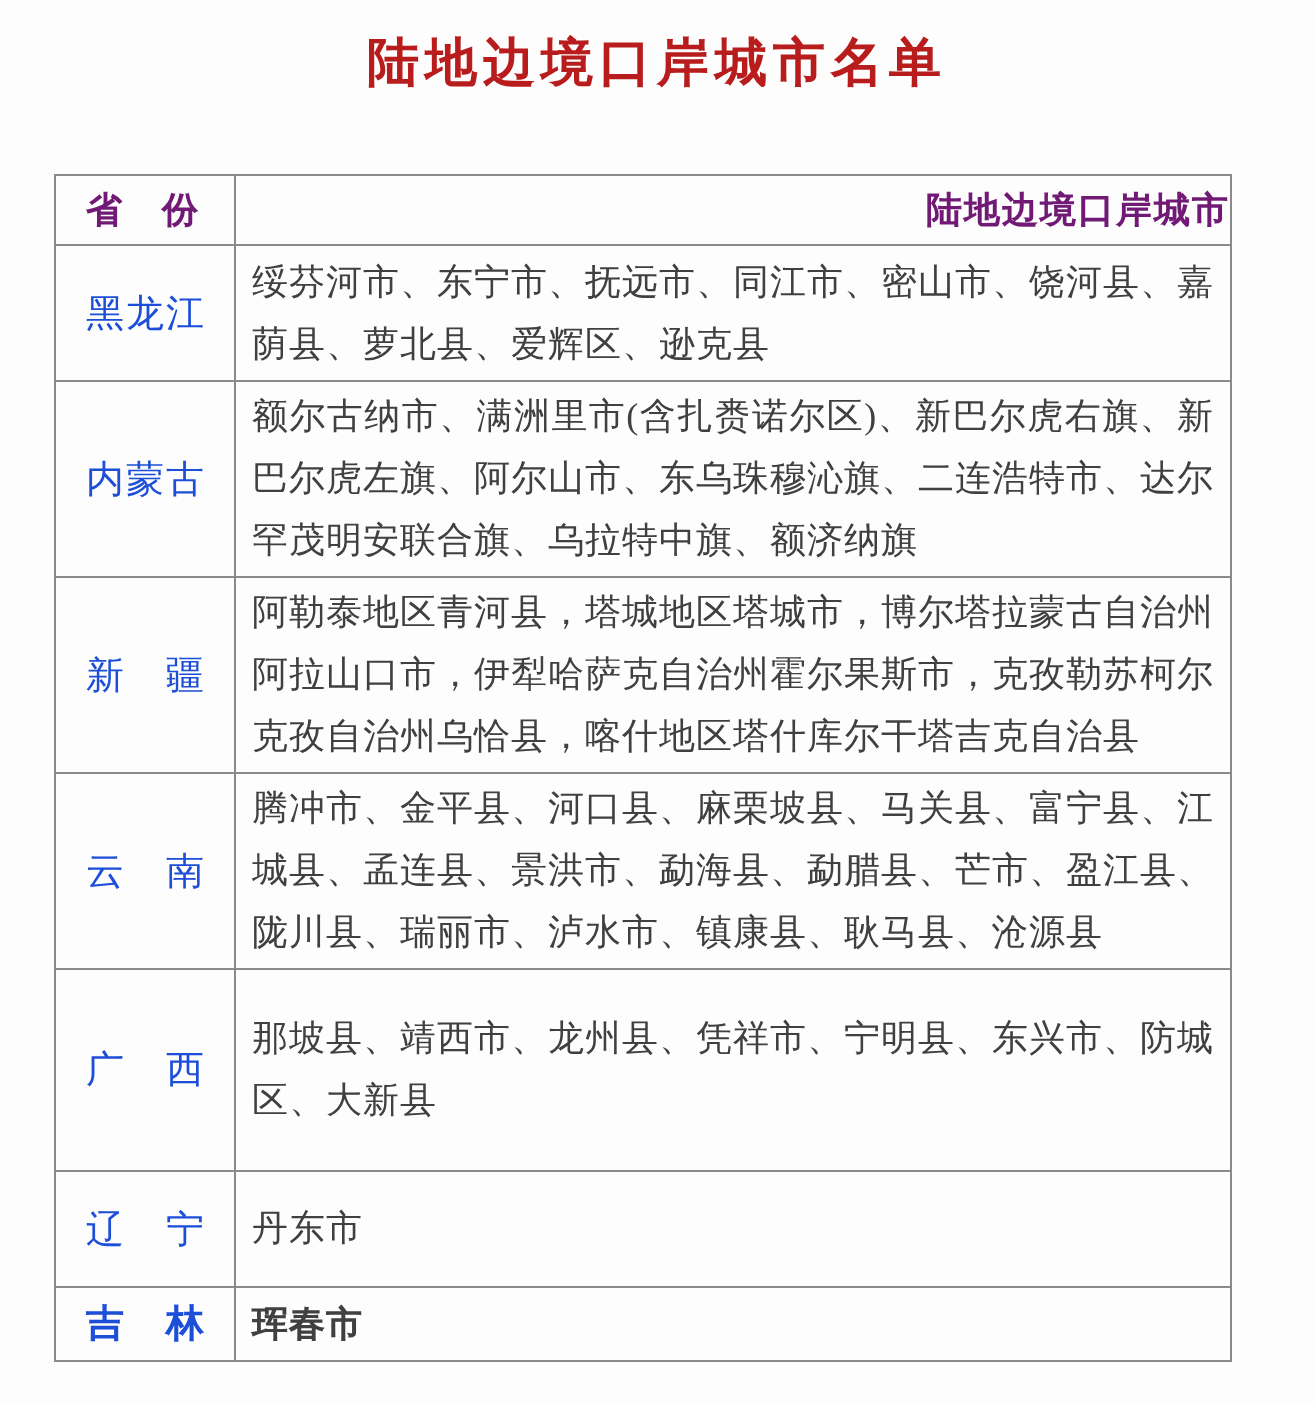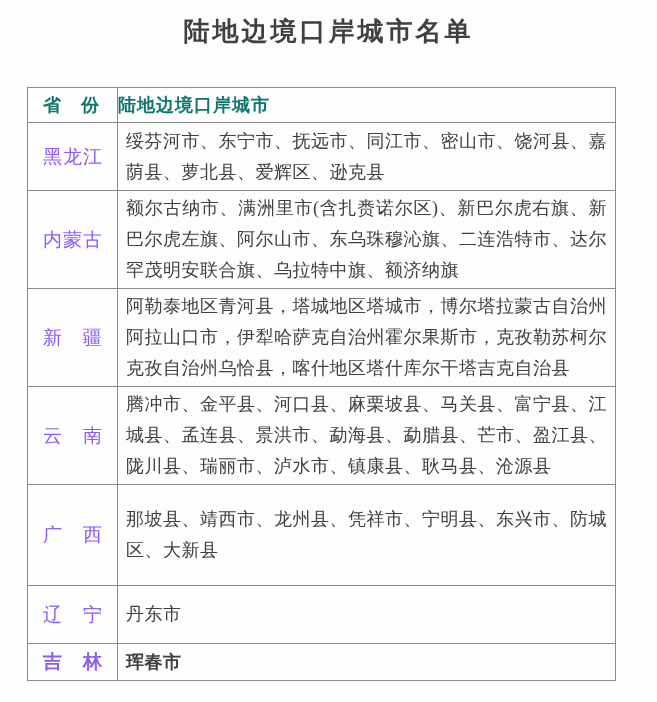--- a/index.html
+++ b/index.html
@@ -16,55 +16,55 @@
     width: 657px;
     height: 702px;
   }
   .title {
     margin-top: 15px;
     text-align: center;
     font-size: 26px;
     font-weight: bold;
     letter-spacing: 3px;
     line-height: 33px;
-    color: #404040;
+    color: #b91c1c;
     font-family: "Liberation Serif", serif;
   }
   table.border-table {
     margin-top: 39px;
     margin-left: 27px;
     width: 589px;
     border-collapse: collapse;
     table-layout: fixed;
   }
   .border-table col.col-province { width: 90px; }
   .border-table th,
   .border-table td {
     border: 1px solid #8a8a8a;
     vertical-align: middle;
   }
   .border-table thead tr { height: 35px; }
   .border-table th {
     font-family: "Liberation Sans", sans-serif;
     font-size: 18px;
     font-weight: bold;
-    color: #0f766e;
+    color: #701a75;
   }
   .border-table th.th-province {
     text-align: left;
     padding-left: 15px;
     letter-spacing: 1px;
   }
-  .border-table th.th-cities { text-align: left; letter-spacing: 1px; }
+  .border-table th.th-cities { text-align: right; letter-spacing: 1px; }
   .border-table td.province {
     padding-left: 15px;
     font-size: 19px;
     letter-spacing: 1px;
     white-space: nowrap;
-    color: #8b5cf6;
+    color: #1d4ed8;
   }
   .border-table td.cities {
     padding: 2px 8px;
     font-size: 18px;
     line-height: 31px;
     text-align: justify;
     letter-spacing: 0.5px;
     color: #404040;
   }
   

